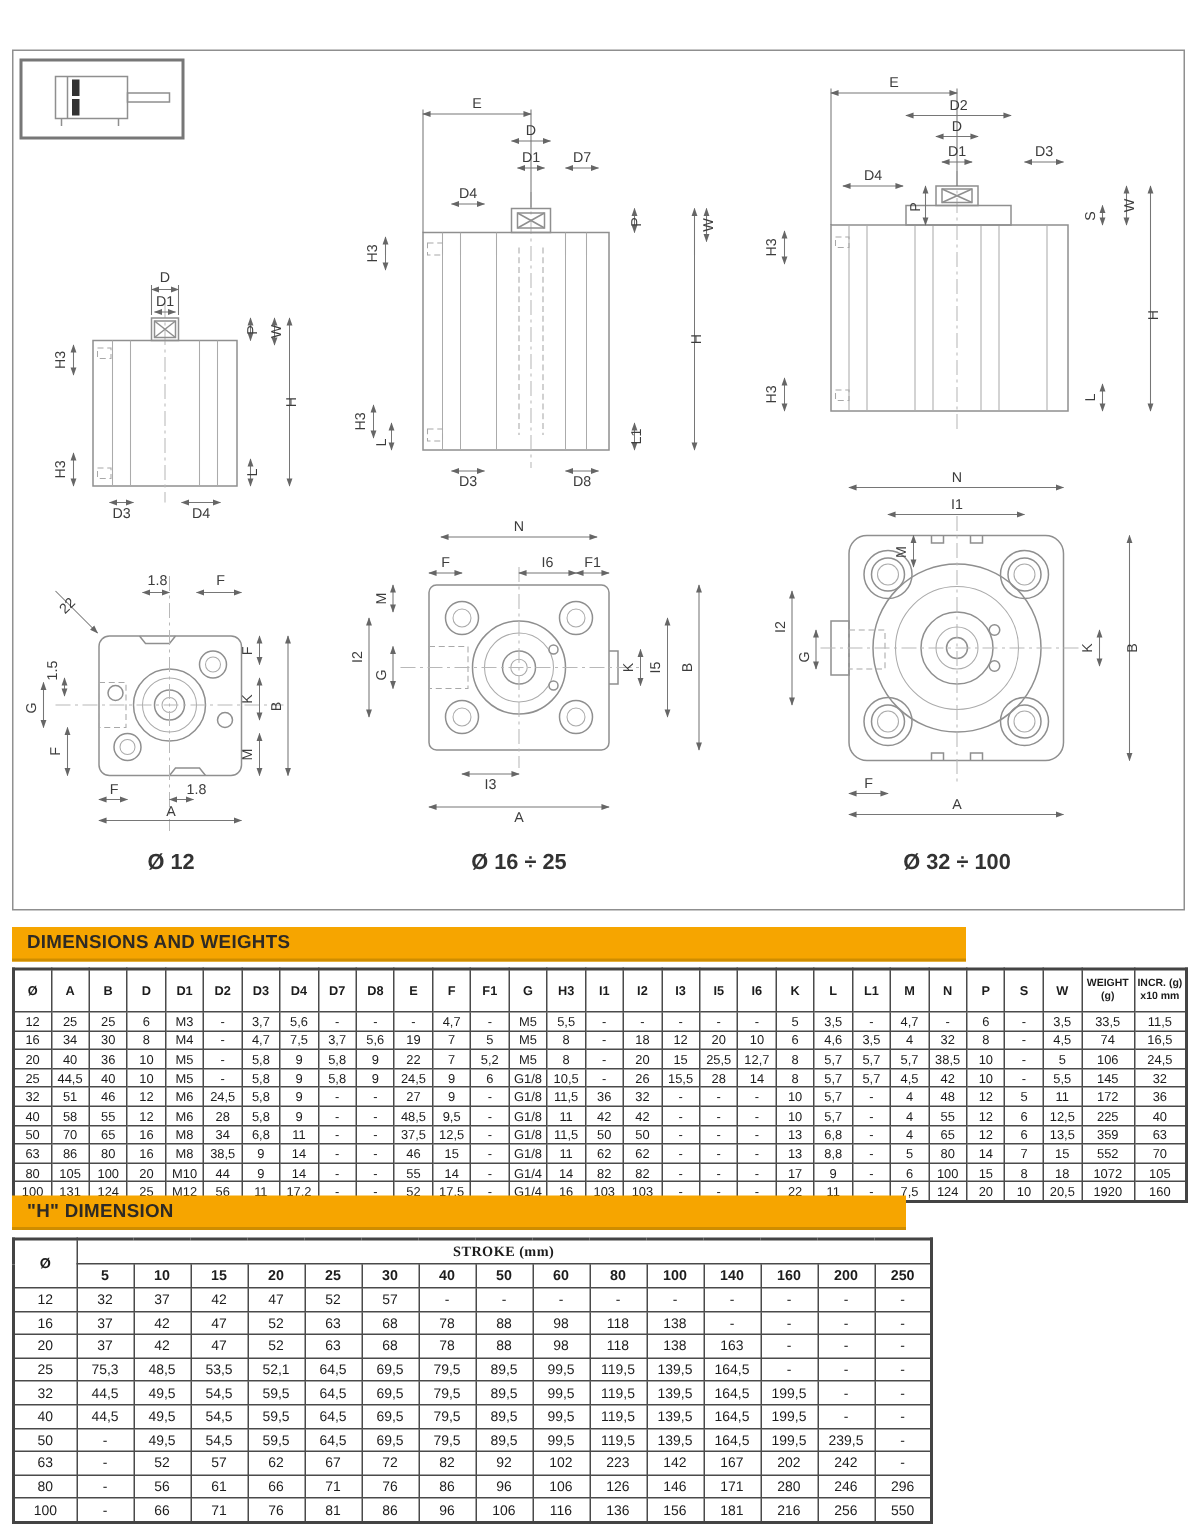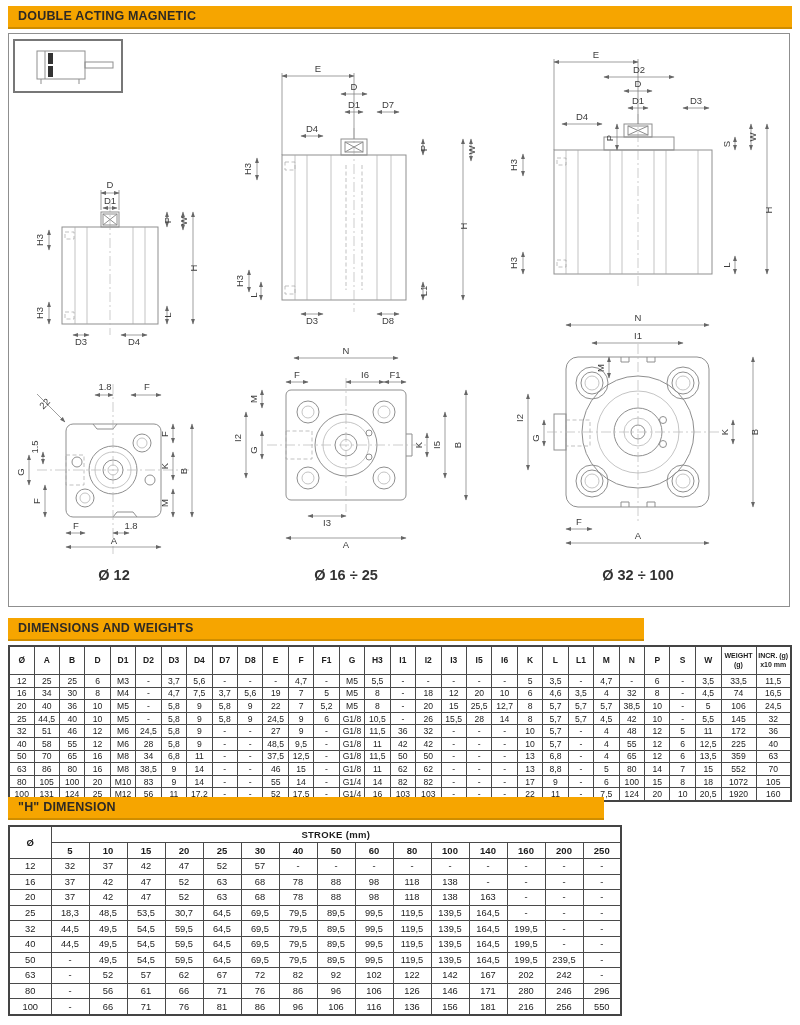--- a/index.html
+++ b/index.html
@@ -31,29 +31,28 @@
   table { border-collapse:collapse; table-layout:fixed; background:#fff; }
   th, td { border:1px solid #4a4a4a; text-align:center; vertical-align:middle;
            padding:0; color:#1c1c1c; overflow:hidden; }
   #dims-table { position:absolute; left:8px; top:645px; width:784px; border:2px solid #444; }
   #dims-table th { font-size:8.5px; font-weight:bold; height:27px; white-space:pre-line; line-height:1.2; }
   #dims-table th.wt { font-size:7px; }
   #dims-table td { height:11.6px; font-size:8.6px; }
 
   #h-table { position:absolute; left:8px; top:825px; width:614px; border:2px solid #444; }
   #h-table th { font-size:9.5px; font-weight:bold; height:15px; }
-  #h-table th.stroke-hdr { letter-spacing:.3px; }
+  #h-table th.stroke-hdr { letter-spacing:.3px;font-family:Liberation Serif, serif; }
   #h-table td { height:14.6px; font-size:9.3px; }
 </style>
 </head>
 <body>
 
 <div class="page">
 
-  <div class="bar" id="bar1">DOUBLE ACTING MAGNETIC</div>
 
   <div class="panel">
 
     <div class="icon-box">
       <svg width="106" height="50" viewBox="0 0 106 50">
         <rect class="ln" x="22" y="10" width="48" height="28"></rect>
         <line class="ln" x1="30" y1="10" x2="30" y2="38"></line>
         <rect x="33" y="12" width="5" height="11" fill="#333"></rect>
         <rect x="33" y="25" width="5" height="11" fill="#333"></rect>
         <rect class="ln" x="70" y="21" width="28" height="6"></rect>
@@ -674,21 +673,21 @@
           <td>15</td>
           <td>552</td>
           <td>70</td>
         </tr>
         <tr>
           <td>80</td>
           <td>105</td>
           <td>100</td>
           <td>20</td>
           <td>M10</td>
-          <td>83</td>
+          <td>44</td>
           <td>9</td>
           <td>14</td>
           <td>-</td>
           <td>-</td>
           <td>55</td>
           <td>14</td>
           <td>-</td>
           <td>G1/4</td>
           <td>14</td>
           <td>82</td>
@@ -836,24 +835,24 @@
           <td>98</td>
           <td>118</td>
           <td>138</td>
           <td>163</td>
           <td>-</td>
           <td>-</td>
           <td>-</td>
         </tr>
         <tr>
           <td>25</td>
-          <td>18,3</td>
+          <td>75,3</td>
           <td>48,5</td>
           <td>53,5</td>
-          <td>30,7</td>
+          <td>52,1</td>
           <td>64,5</td>
           <td>69,5</td>
           <td>79,5</td>
           <td>89,5</td>
           <td>99,5</td>
           <td>119,5</td>
           <td>139,5</td>
           <td>164,5</td>
           <td>-</td>
           <td>-</td>
@@ -917,21 +916,21 @@
           <td>63</td>
           <td>-</td>
           <td>52</td>
           <td>57</td>
           <td>62</td>
           <td>67</td>
           <td>72</td>
           <td>82</td>
           <td>92</td>
           <td>102</td>
-          <td>122</td>
+          <td>223</td>
           <td>142</td>
           <td>167</td>
           <td>202</td>
           <td>242</td>
           <td>-</td>
         </tr>
         <tr>
           <td>80</td>
           <td>-</td>
           <td>56</td>

